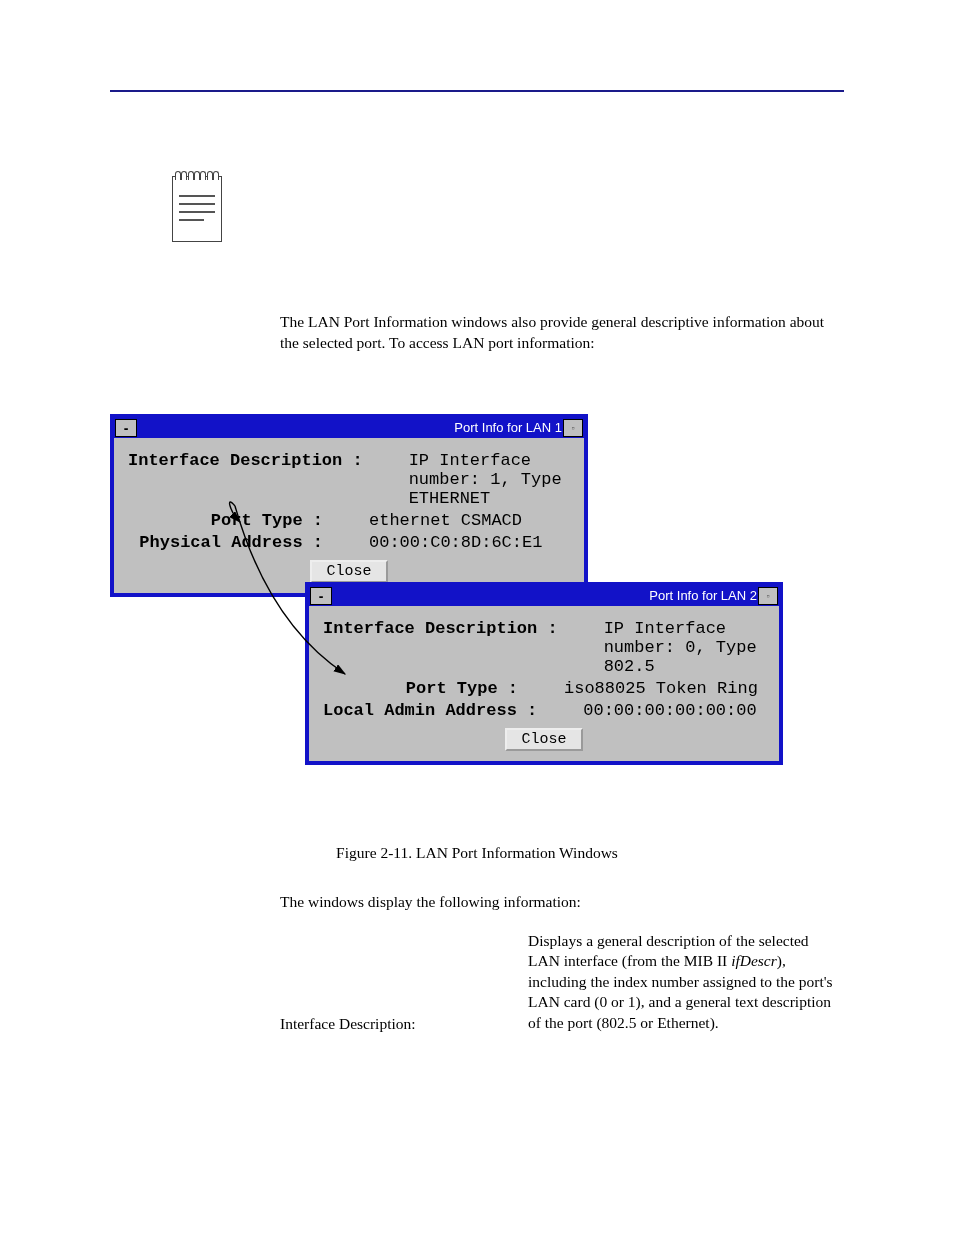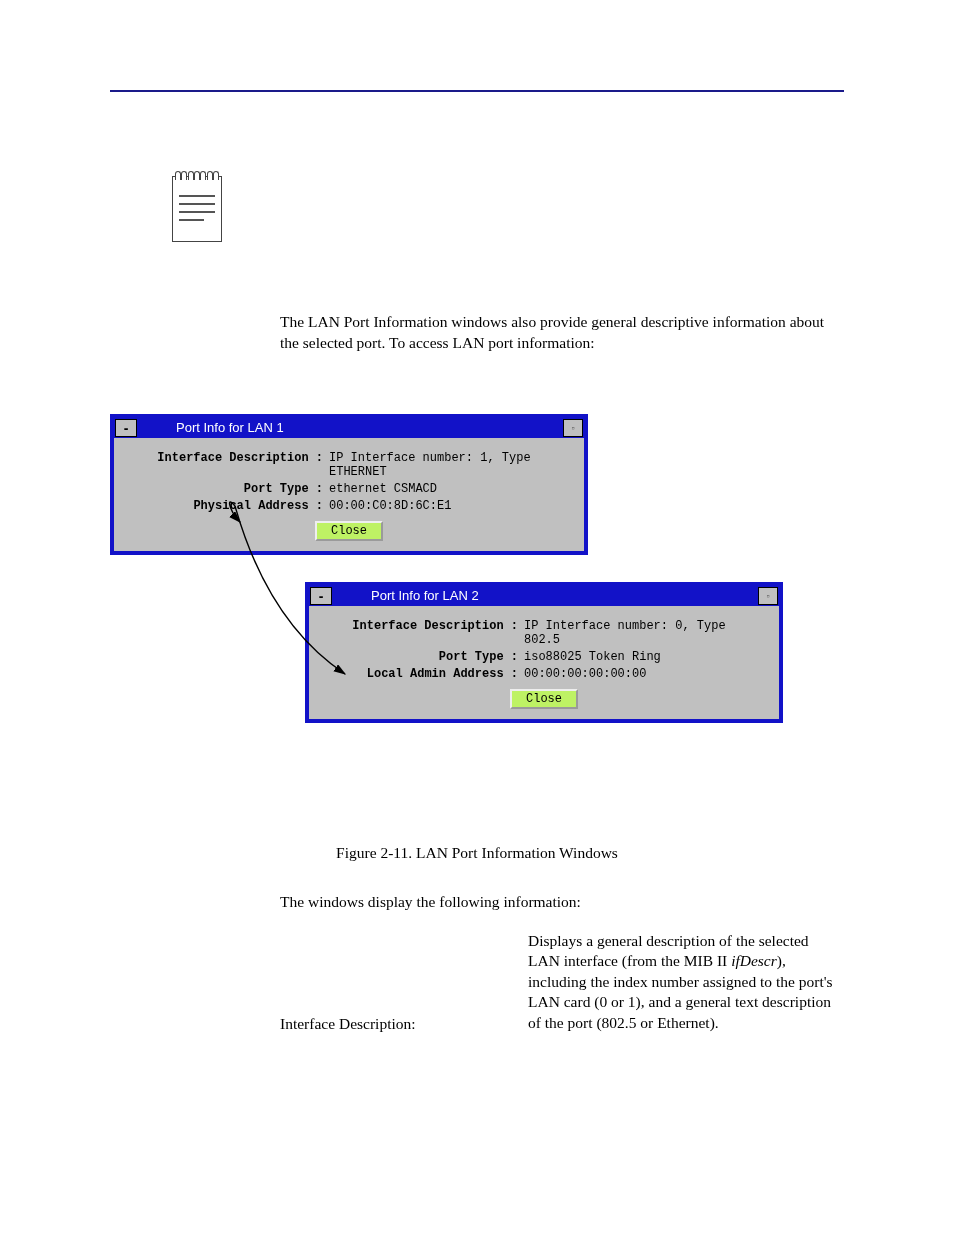--- a/index.html
+++ b/index.html
@@ -102,44 +102,45 @@
   }
   .dlg .titlebar .rbox {
     width: 18px;
     background: #c0c0c0;
     border: 1px solid #000;
     margin: 1px;
     display:flex;align-items:center;justify-content:center;
     font-size:9px;color:#555;
   }
   .dlg .titlebar .t {
-    flex:1; text-align:left; line-height:20px;padding-left:38px;
+    flex:1; text-align:right; line-height:20px;padding-left:38px;
   }
   .dlg .body {
     padding: 10px 14px 10px 14px;
   }
   .dlg .row {
     display: flex;
     margin: 3px 0;
-    font-size: 12px;
+    font-size: 17px;
+    gap: 40px;
   }
   .dlg .row .lbl {
     flex: 0 0 195px;
     text-align: right;
     font-weight: bold;
     padding-right: 6px;
     white-space: nowrap;
   }
   .dlg .row .val { flex:1; font-weight: normal; }
   .dlg .btnrow { text-align:center; margin-top:8px; }
   .dlg button {
     font-family: "Courier New", monospace;
-    font-size: 12px;
+    font-size: 15px;
     padding: 1px 14px;
-    background: #bef264;
+    background: #e5e5e5;
     border: 2px outset #eee;
   }
   #dlg1 { left: 0; top: 20px; width: 478px; }
   #dlg2 { left: 195px; top: 188px; width: 478px; }
   .fig-caption {
     text-align: center;
     font-size: 15.5px;
     margin: 10px 0 30px 0;
   }
   .defs {

